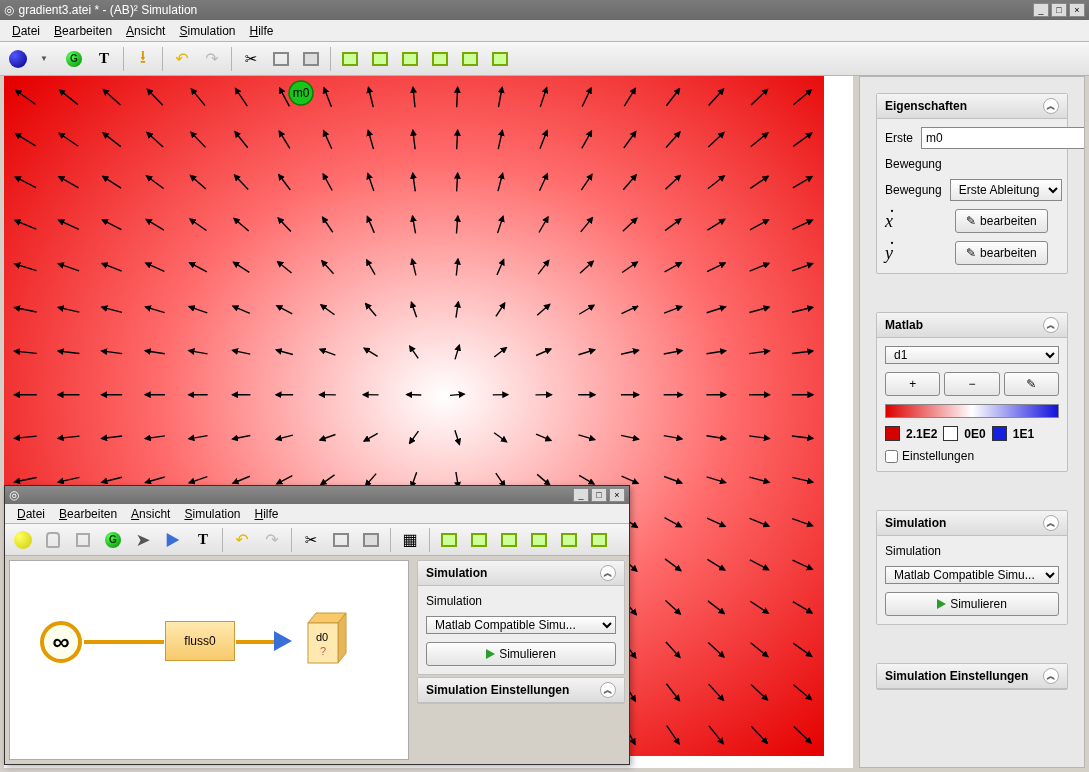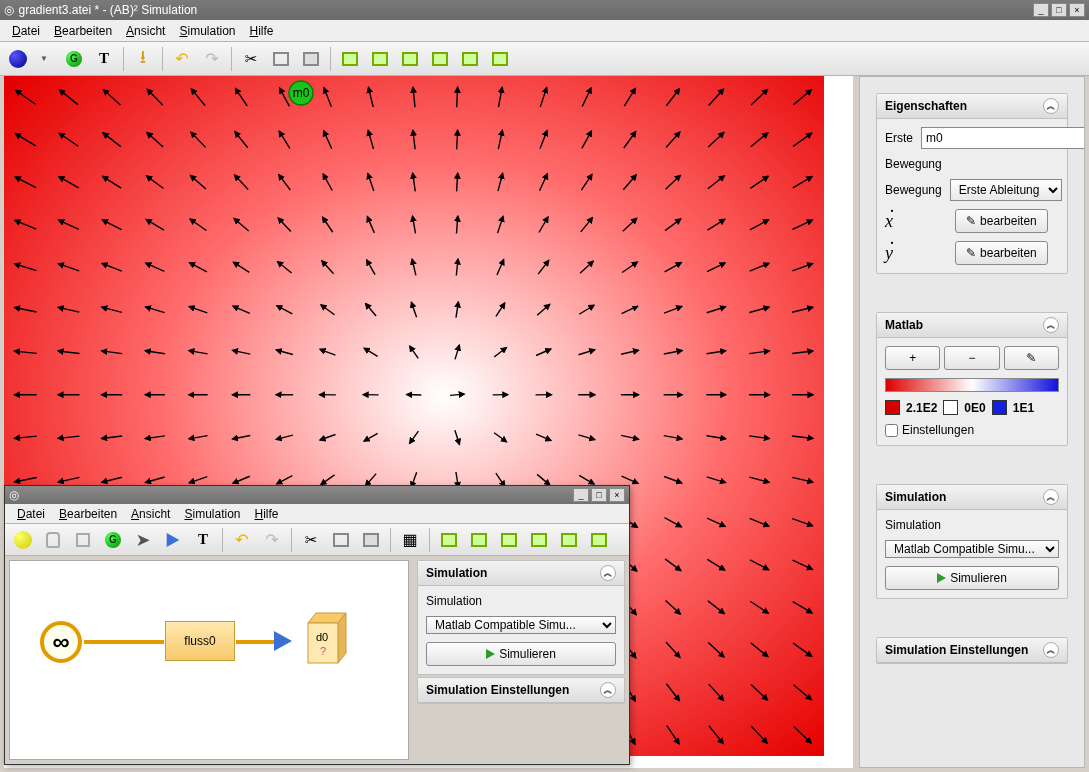--- a/index.html
+++ b/index.html
@@ -511,20 +511,21 @@
         </div>
       </div>
     </div>
 
     <div class="panel">
       <div class="panel-hdr">
         <span>Matlab</span>
         <span class="collapse-icon">︽</span>
       </div>
       <div class="panel-body">
+        <select><option>d1</option></select>
         <div class="btn-row">
           <button class="btn">+</button>
           <button class="btn">−</button>
           <button class="btn">✎</button>
         </div>
         <div class="grad-bar"></div>
         <div class="legend-row">
           <span class="swatch" style="background:#d50000"></span>
             <span>2.1E2</span>
           <span class="swatch" style="background:#ffffff"></span>

